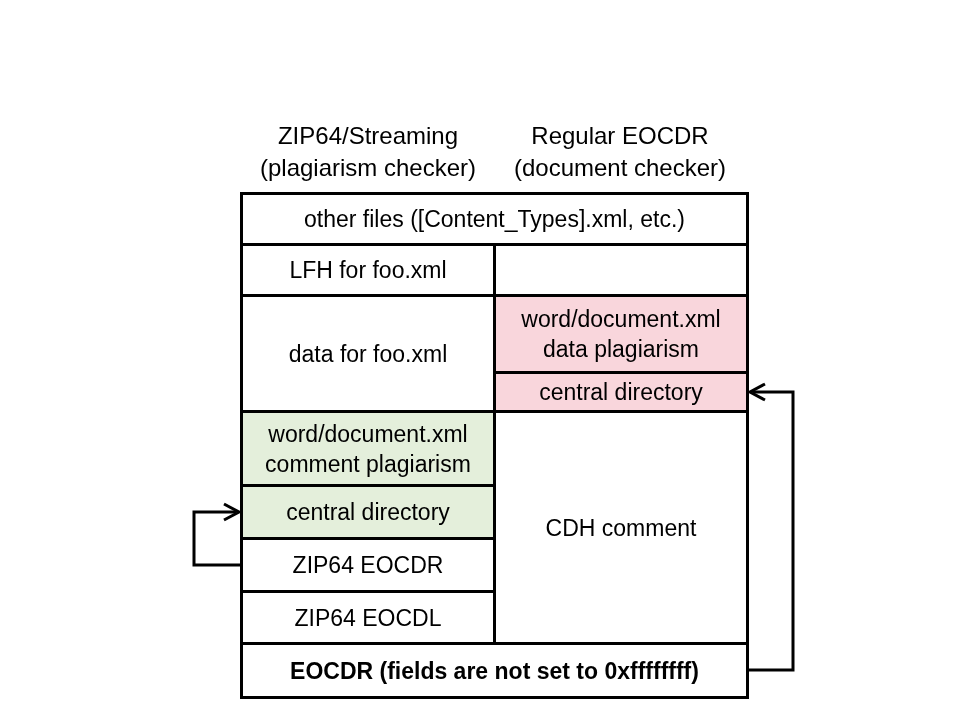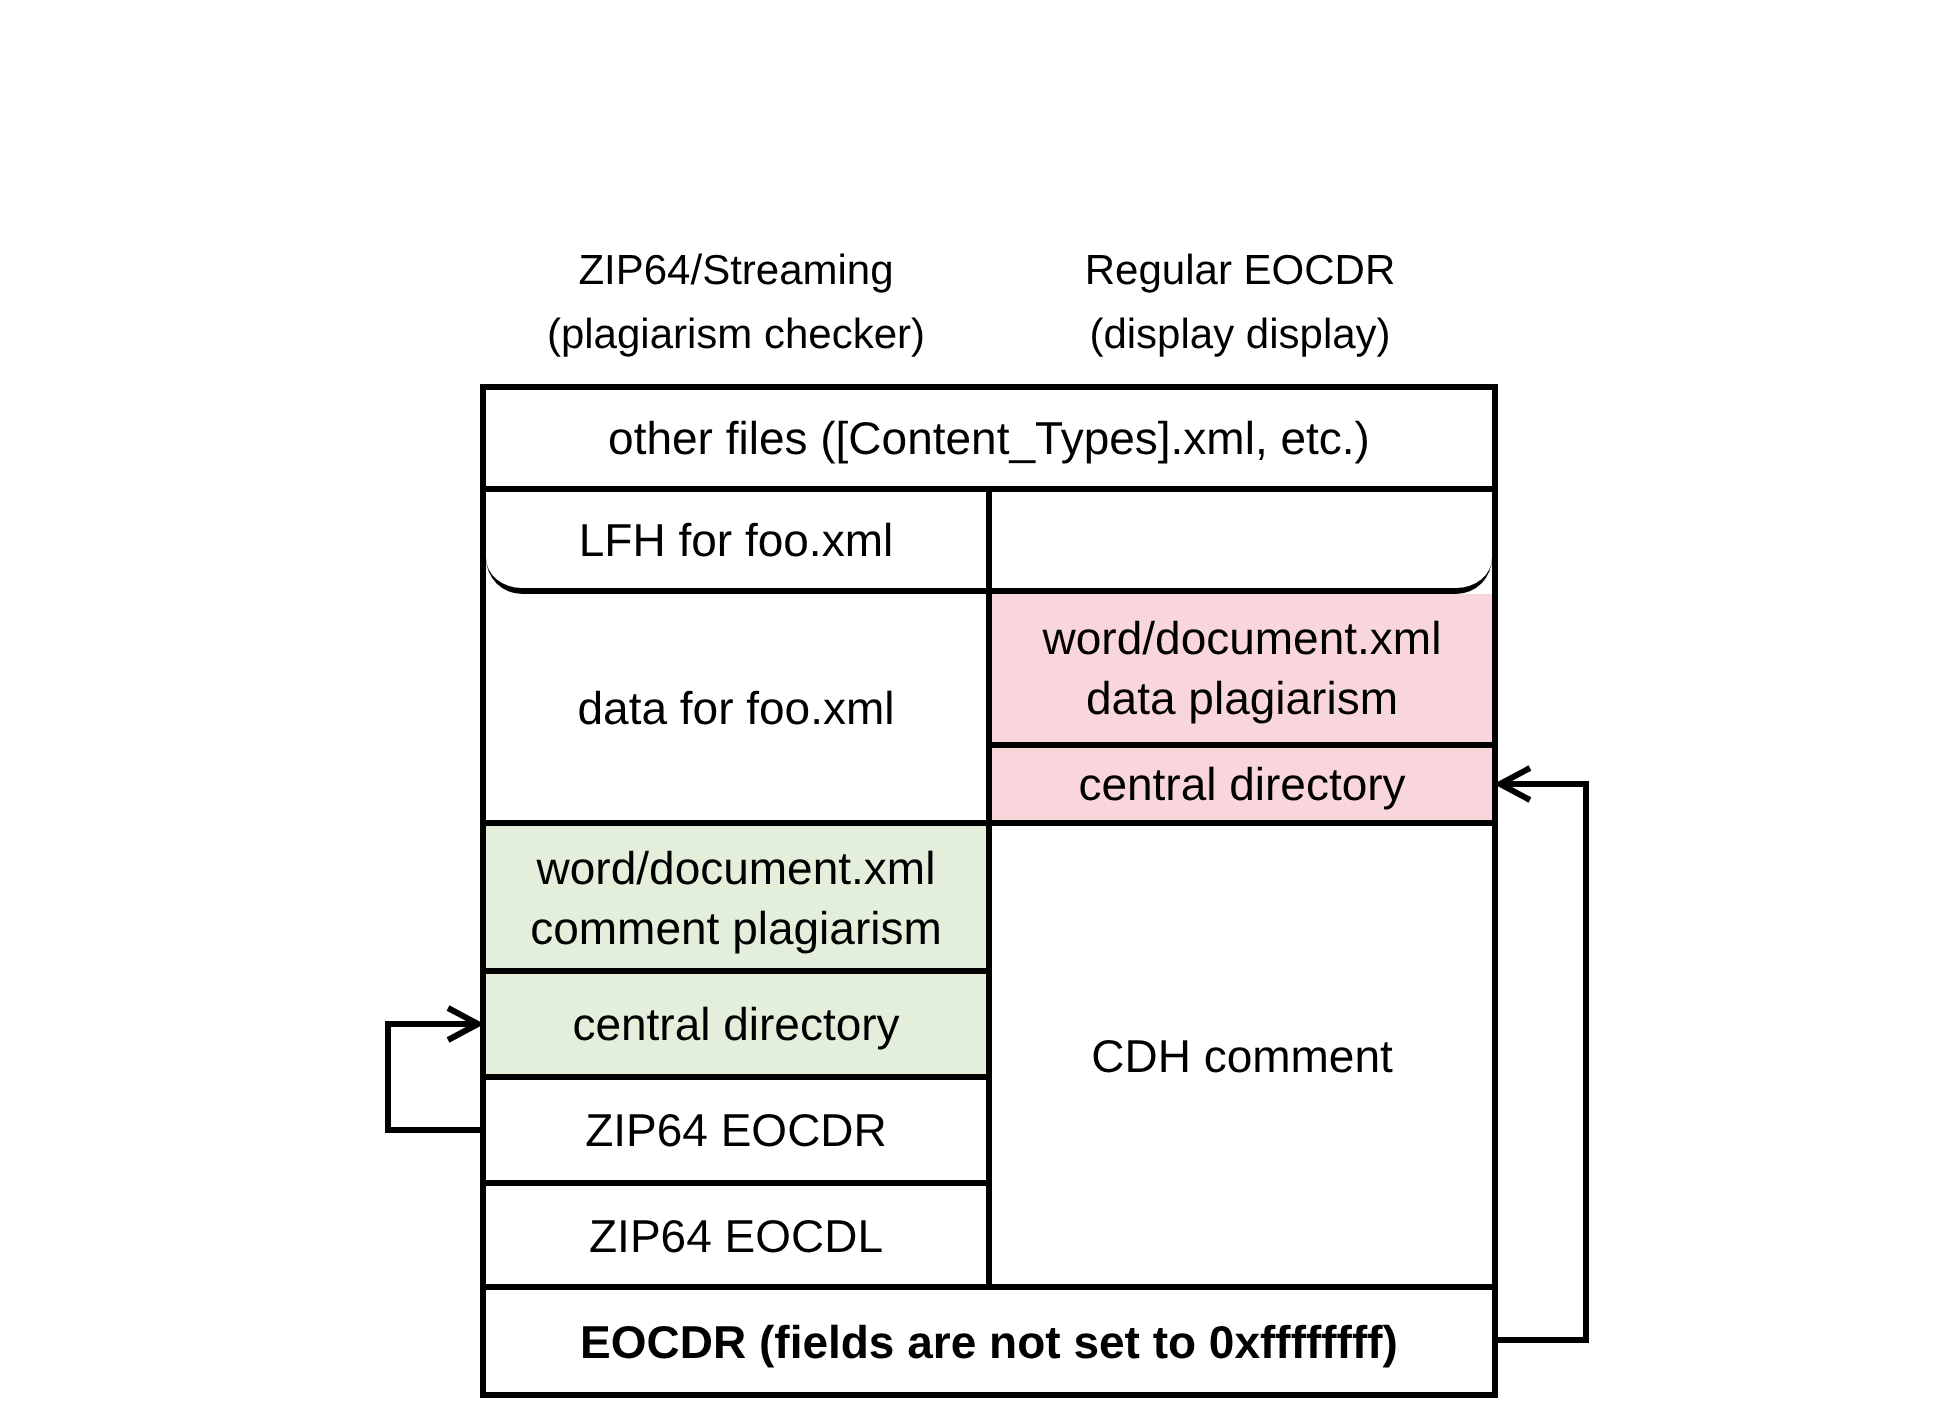--- a/index.html
+++ b/index.html
@@ -20,21 +20,21 @@
     height: 714px;
     background: var(--bg, #fff);
     overflow: hidden;
   }
   
   .hdr {
     position: absolute;
     top: 120px;
     width: 280px;
     text-align: center;
-    font-size: 21px;
+    font-size: 24px;
     line-height: 32px;
     white-space: nowrap;
   }
   .hdr-left  { left: 228px; }
   .hdr-right { left: 480px; }
 
   
   .tbl {
     position: absolute;
     left: 240px;
@@ -42,21 +42,21 @@
     width: 509px;   
     height: 507px;  
     border: 3px solid var(--line, #000);
     display: flex;
     flex-direction: column;
     background: #fff;
   }
   .r { display: flex; border-bottom: 3px solid var(--line, #000); }
   .r:last-child { border-bottom: none; font-weight: bold; }
   .rA { height: 51px; align-items: center; }
-  .rB { height: 51px; border-radius: 18px; }
+  .rB { height: 51px; }
   .rC { height: 116px; }
   .rD { height: 232px; }
   .rE { height: 51px; }
   .lc { width: 253px; border-right: 3px solid var(--line, #000); }
   .rc { flex: 1; }
   .cell {
     display: flex;
     flex-direction: column;
     align-items: center;
     justify-content: center;
@@ -92,21 +92,21 @@
 <body>
 
 <div class="canvas">
 
   <div class="hdr hdr-left">
     <div>ZIP64/Streaming</div>
     <div>(plagiarism checker)</div>
   </div>
   <div class="hdr hdr-right">
     <div>Regular EOCDR</div>
-    <div>(display display)</div>
+    <div>(document checker)</div>
   </div>
 
   <div class="tbl">
 
     <div class="r rA">
       <div class="cell span">other files ([Content_Types].xml, etc.)</div>
     </div>
 
     <div class="r rB">
       <div class="cell lc">LFH for foo.xml</div>

